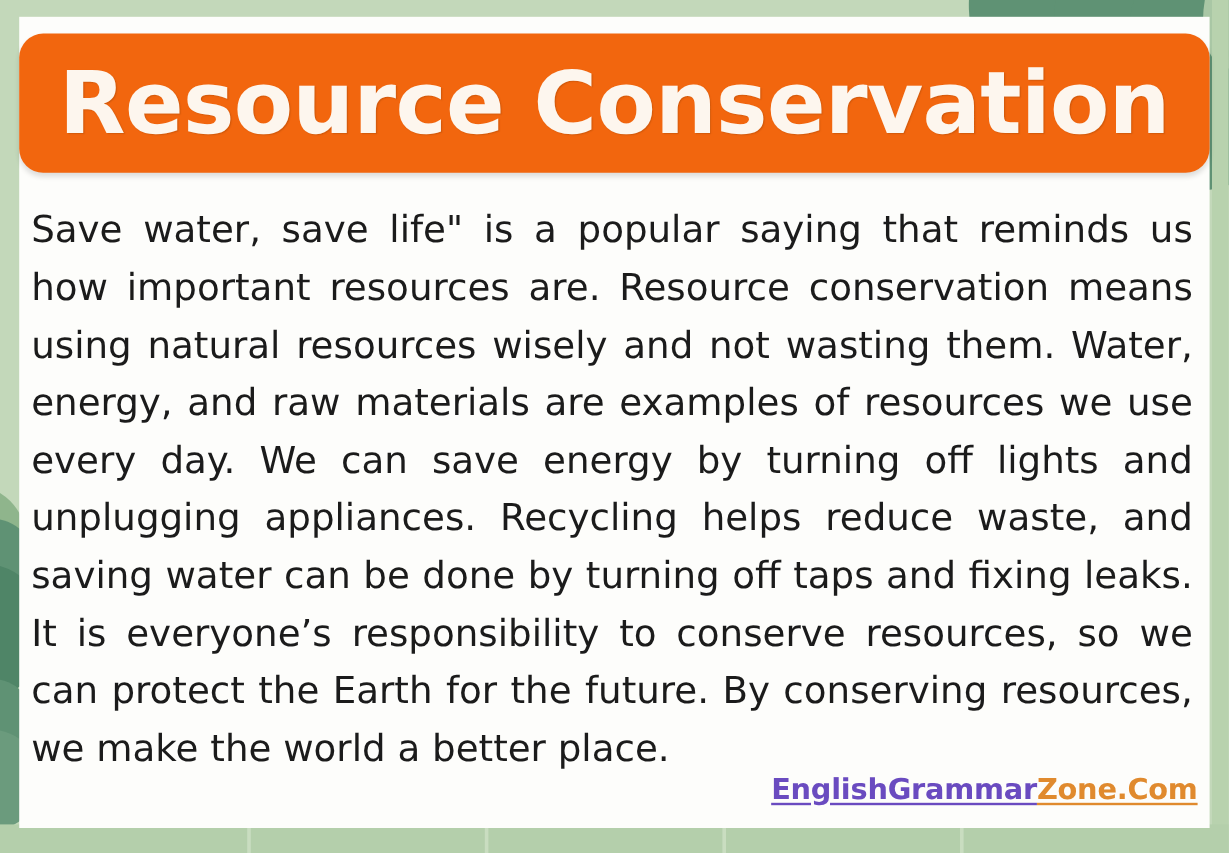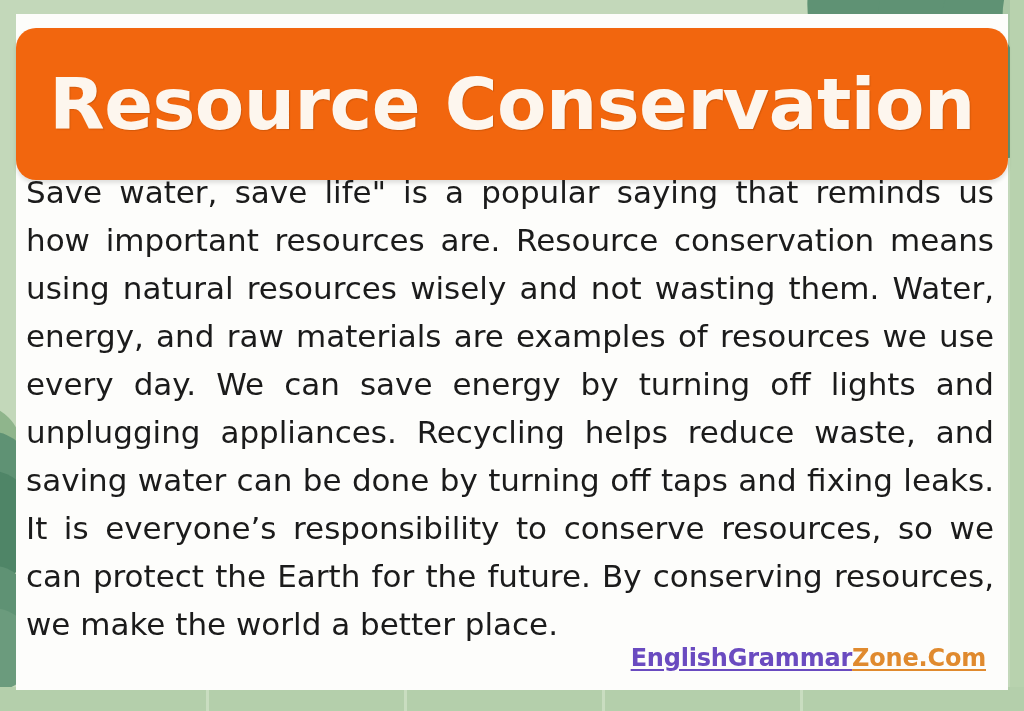--- a/index.html
+++ b/index.html
@@ -111,21 +111,21 @@
     height: 676px;
     background: #fdfdfb;
   }
 
   
   .title-banner {
     position: absolute;
     left: 16px;
     top: 28px;
     width: 992px;
-    height: 152px;
+    height: 116px;
     background: #f2660e;
     border-radius: 20px;
     display: flex;
     align-items: center;
     justify-content: center;
     box-shadow: 0 3px 4px rgba(0,0,0,0.12);
   }
 
   .title-text {
     color: #fdf6ee;
@@ -153,21 +153,21 @@
     color: #1b1b1b;
     text-align: justify;
     text-justify: inter-word;
     margin: 0;
     hyphens: none;
   }
 
   
   .footer-link {
     position: absolute;
-    right: 38px;
+    right: 26px;
     top: 644px;
     font-family: "DejaVu Sans", sans-serif;
     font-weight: bold;
     font-size: 24px;
     letter-spacing: -0.2px;
     white-space: nowrap;
     text-decoration: none;
   }
   .footer-link .seg-a {
     color: #6a4bc0;

